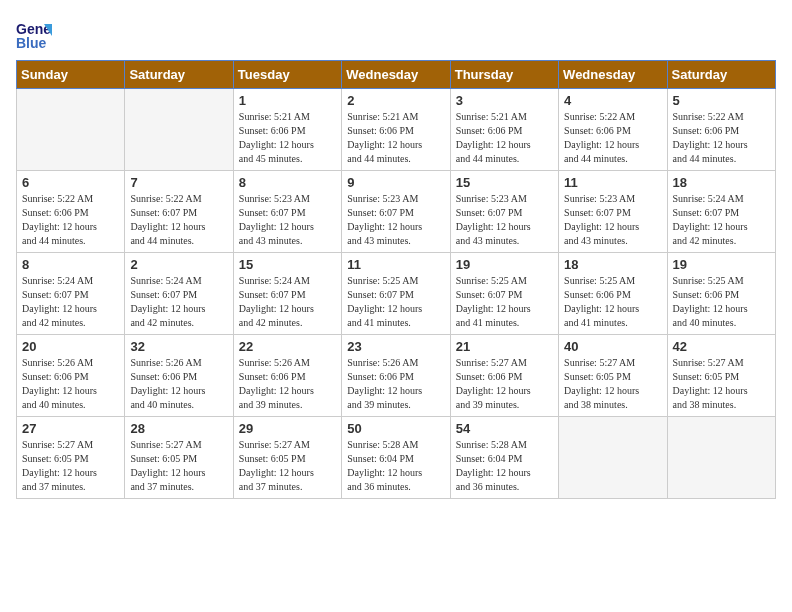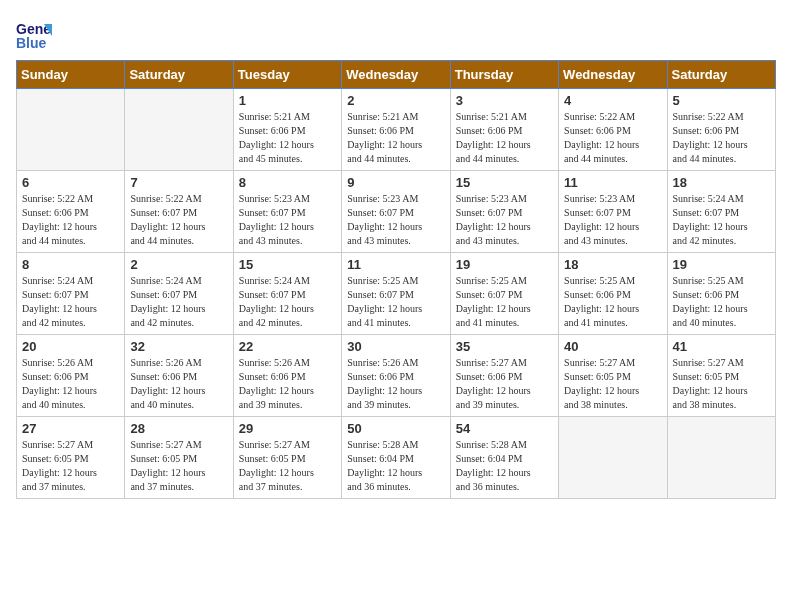--- a/index.html
+++ b/index.html
@@ -267,42 +267,42 @@
 and 40 minutes.</div>
         </td>
         <td>
           <div class="day-num">22</div>
           <div class="day-info" style="white-space: pre-line;">Sunrise: 5:26 AM
 Sunset: 6:06 PM
 Daylight: 12 hours
 and 39 minutes.</div>
         </td>
         <td>
-          <div class="day-num">30</div>
+          <div class="day-num">23</div>
           <div class="day-info" style="white-space: pre-line;">Sunrise: 5:26 AM
 Sunset: 6:06 PM
 Daylight: 12 hours
 and 39 minutes.</div>
         </td>
         <td>
-          <div class="day-num">35</div>
+          <div class="day-num">21</div>
           <div class="day-info" style="white-space: pre-line;">Sunrise: 5:27 AM
 Sunset: 6:06 PM
 Daylight: 12 hours
 and 39 minutes.</div>
         </td>
         <td>
           <div class="day-num">40</div>
           <div class="day-info" style="white-space: pre-line;">Sunrise: 5:27 AM
 Sunset: 6:05 PM
 Daylight: 12 hours
 and 38 minutes.</div>
         </td>
         <td>
-          <div class="day-num">41</div>
+          <div class="day-num">42</div>
           <div class="day-info" style="white-space: pre-line;">Sunrise: 5:27 AM
 Sunset: 6:05 PM
 Daylight: 12 hours
 and 38 minutes.</div>
         </td>
       </tr>
       <tr>
         <td>
           <div class="day-num">27</div>
           <div class="day-info" style="white-space: pre-line;">Sunrise: 5:27 AM

